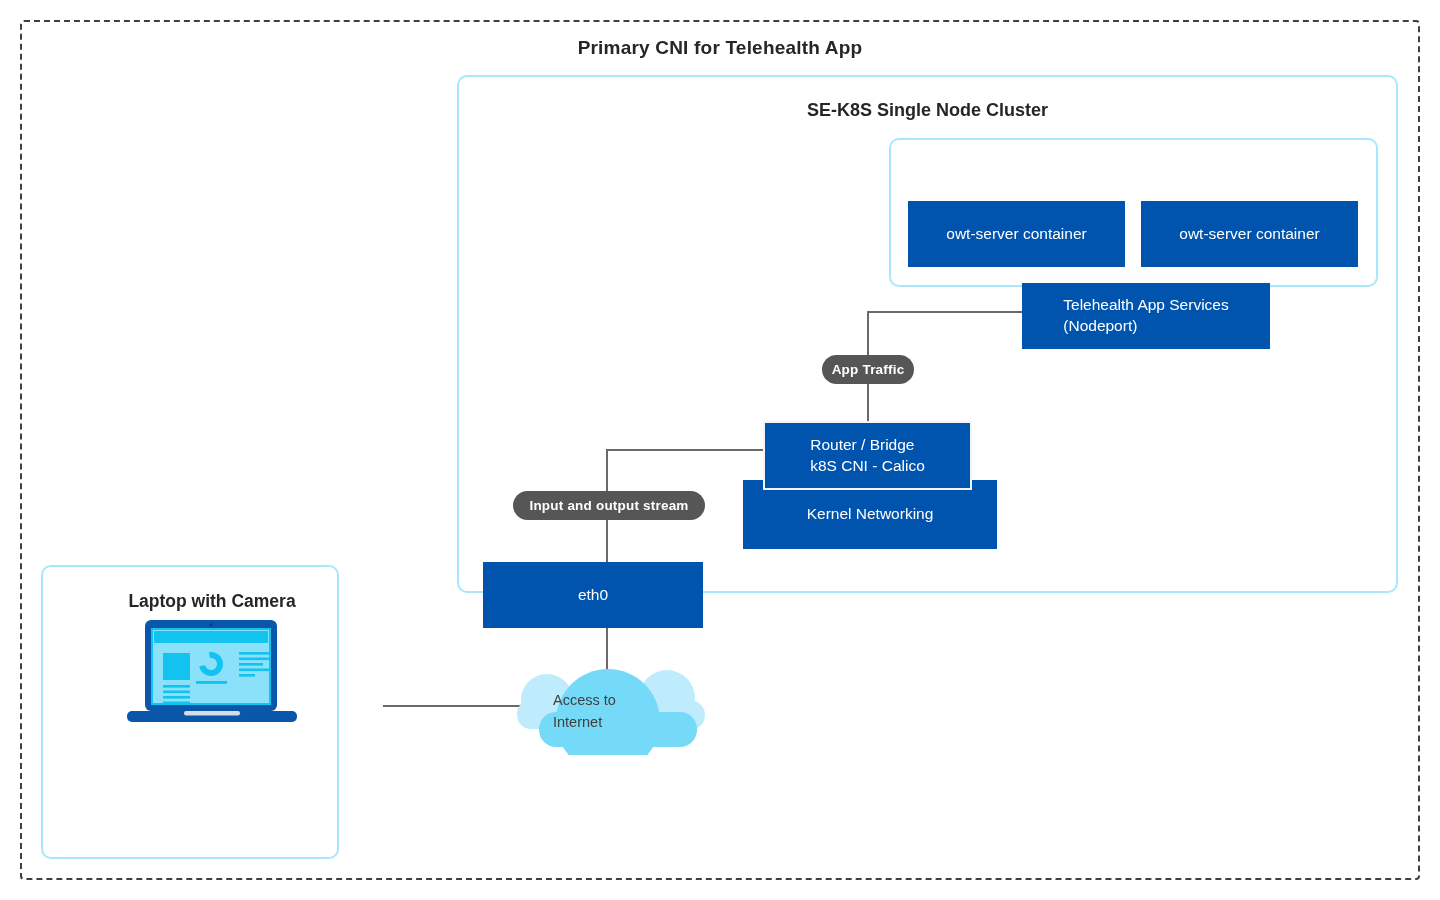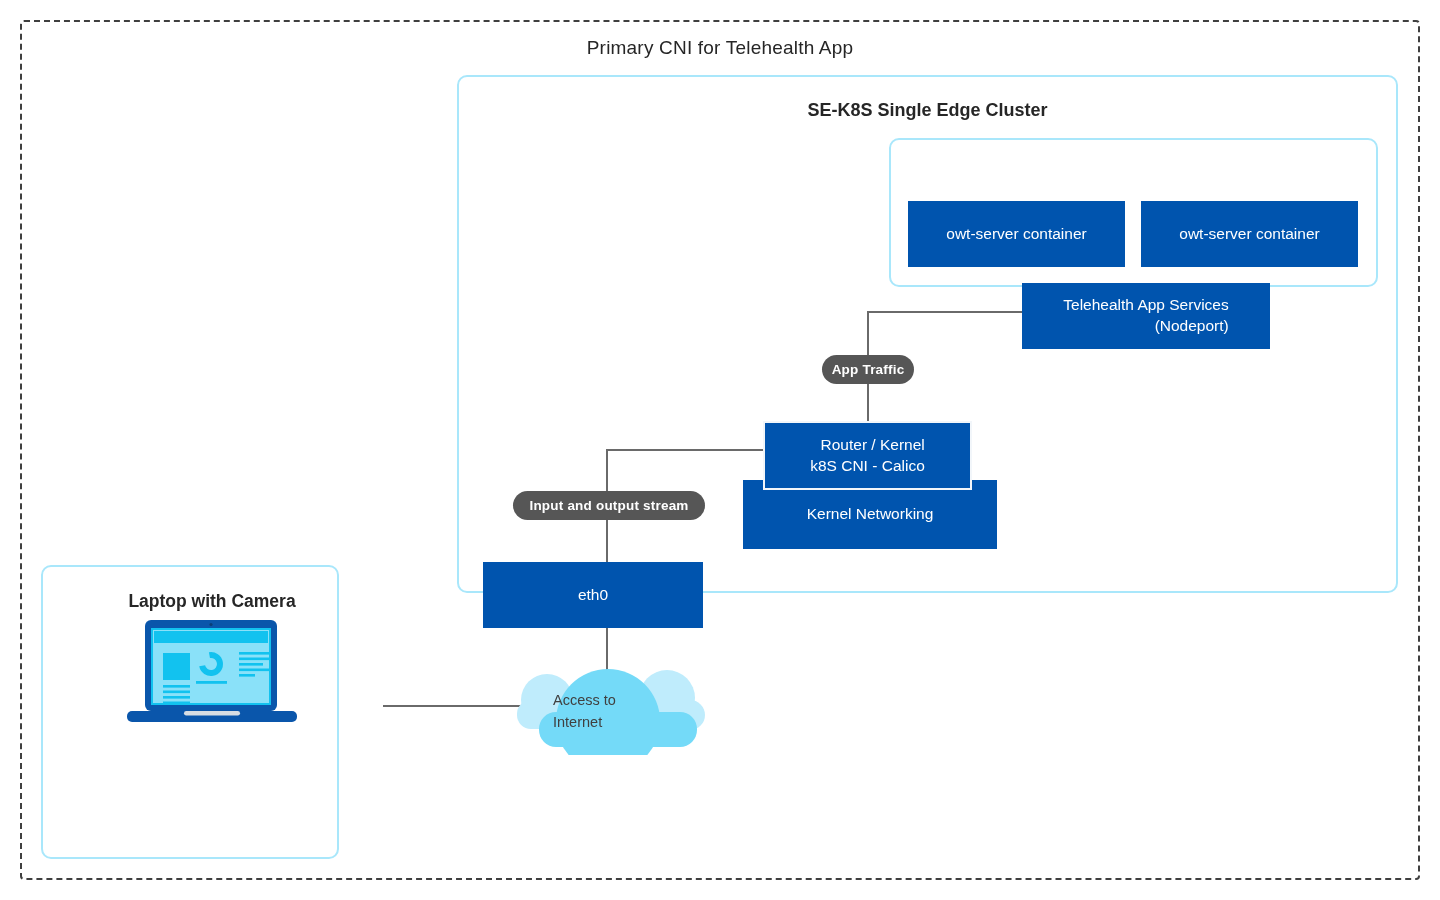--- a/index.html
+++ b/index.html
@@ -8,38 +8,38 @@
     position:relative; width:1440px; height:900px;
     font-family:"Liberation Sans", sans-serif;
     background:#fff; overflow:hidden; color:#262626;
   }
   .outer-frame {
     position:absolute; left:20px; top:20px; width:1400px; height:860px;
     border:2px dashed #3f3f3f; border-radius:4px;
   }
   .diagram-title {
     position:absolute; left:0; top:37px; width:1440px; text-align:center;
-    font-size:19px; font-weight:400; color:#262626; letter-spacing:.2px;
+    font-size:19px; font-weight:700; color:#262626; letter-spacing:.2px;
   }
   .card {
     position:absolute; border:2px solid #a9e7fb; border-radius:10px; background:transparent;
   }
   .cluster { left:457px; top:75px; width:941px; height:518px; z-index:0; }
   .cluster-title {
     position:absolute; left:457px; top:100px; width:941px; text-align:center;
     font-size:18px; font-weight:700; color:#262626;
   }
   .pod { left:889px; top:138px; width:489px; height:149px; z-index:1; background:#fff; }
   .pod-title {
     position:absolute; left:889px; top:161px; width:489px; text-align:center;
     font-size:18px; font-weight:700; color:#262626;
   }
   .bluebox {
     position:absolute; background:#0054ae; color:#fff;
-    display:flex; align-items:center; justify-content:center; text-align:right;
+    display:flex; align-items:center; justify-content:center; text-align:left;
     font-size:15.5px; line-height:1.35; white-space:pre-line; z-index:2;
   }
   .owt1 { left:908px; top:201px; width:217px; height:66px; }
   .owt2 { left:1141px; top:201px; width:217px; height:66px; }
   .services { left:1022px; top:283px; width:248px; height:66px; }
   .router { left:763px; top:421px; width:209px; height:69px; border:2px solid #f2f6fa; z-index:4; }
   .kernel { left:743px; top:480px; width:254px; height:69px; z-index:3; }
   .eth0 { left:483px; top:562px; width:220px; height:66px; }
   .badge {
     position:absolute; background:#565656; color:#fff; border-radius:15px;
@@ -76,30 +76,30 @@
   <div class="diagram-title">Primary CNI for Telehealth App</div>
 
   <div class="line" style="left:868px; top:311px; width:154px; height:2px;"></div>
   <div class="line" style="left:867px; top:311px; width:2px; height:112px;"></div>
   <div class="line" style="left:607px; top:449px; width:158px; height:2px;"></div>
   <div class="line" style="left:606px; top:449px; width:2px; height:115px;"></div>
   <div class="line" style="left:606px; top:628px; width:2px; height:46px;"></div>
   <div class="line" style="left:383px; top:705px; width:180px; height:2px;"></div>
 
   <div class="card cluster"></div>
-  <div class="cluster-title">SE-K8S Single Edge Cluster</div>
+  <div class="cluster-title">SE-K8S Single Node Cluster</div>
 
   <div class="card pod"></div>
   <div class="pod-title">Telehealth Pod</div>
   <div class="bluebox owt1">owt-server container</div>
   <div class="bluebox owt2">owt-server container</div>
 
   <div class="bluebox services">Telehealth App Services
 (Nodeport)</div>
-  <div class="bluebox router">Router / Kernel
+  <div class="bluebox router">Router / Bridge
 k8S CNI - Calico</div>
   <div class="bluebox kernel">Kernel Networking</div>
   <div class="bluebox eth0">eth0</div>
 
   <div class="badge badge-app">App Traffic</div>
   <div class="badge badge-io">Input and output stream</div>
 
   <div class="card laptop-card">
     <div class="laptop-title">Laptop with Camera</div>
     <svg class="laptop-svg" width="180" height="106" viewBox="0 0 180 106">

